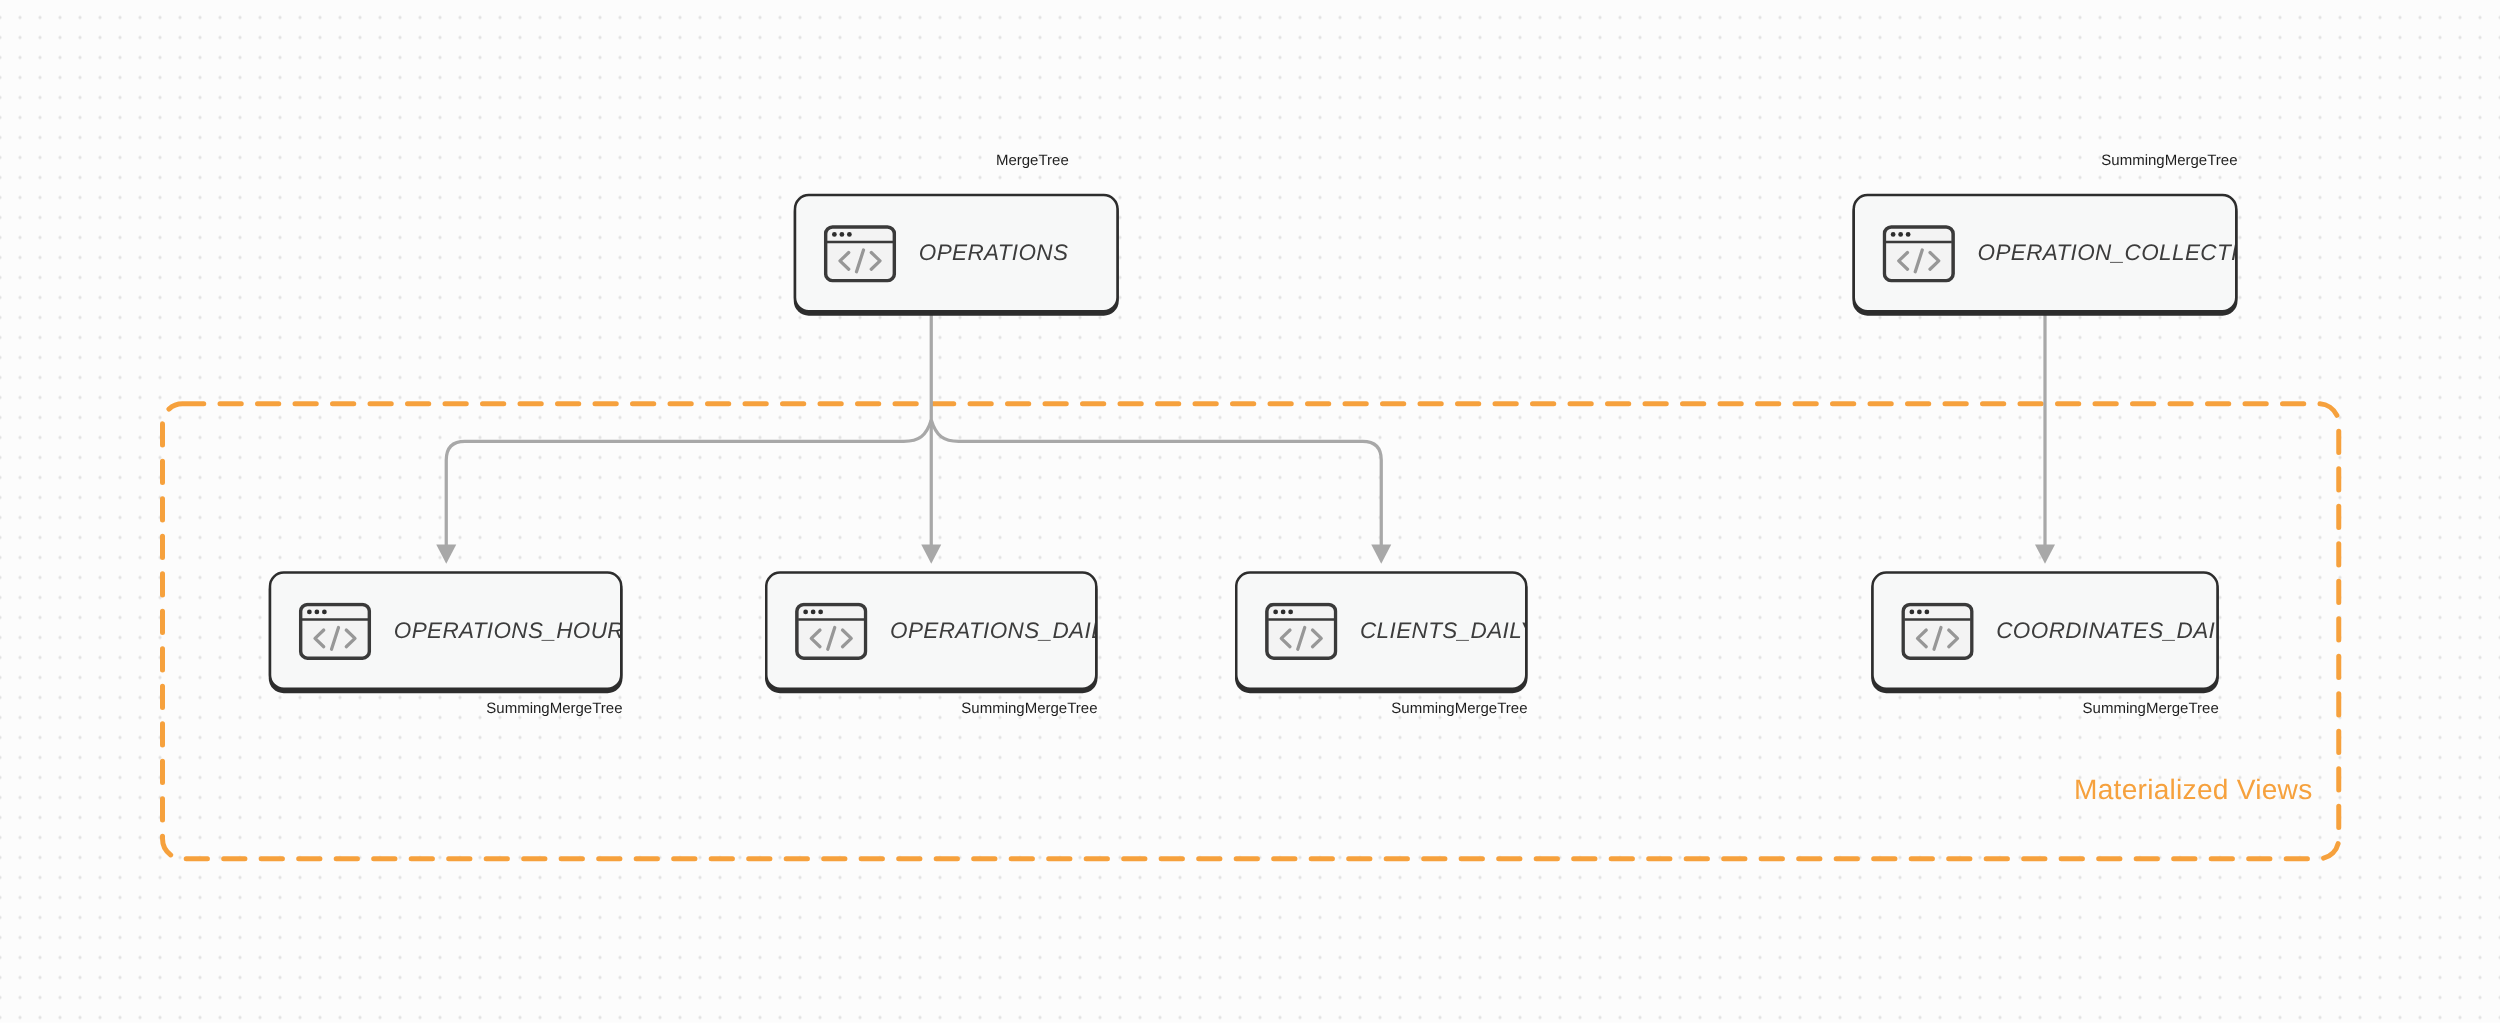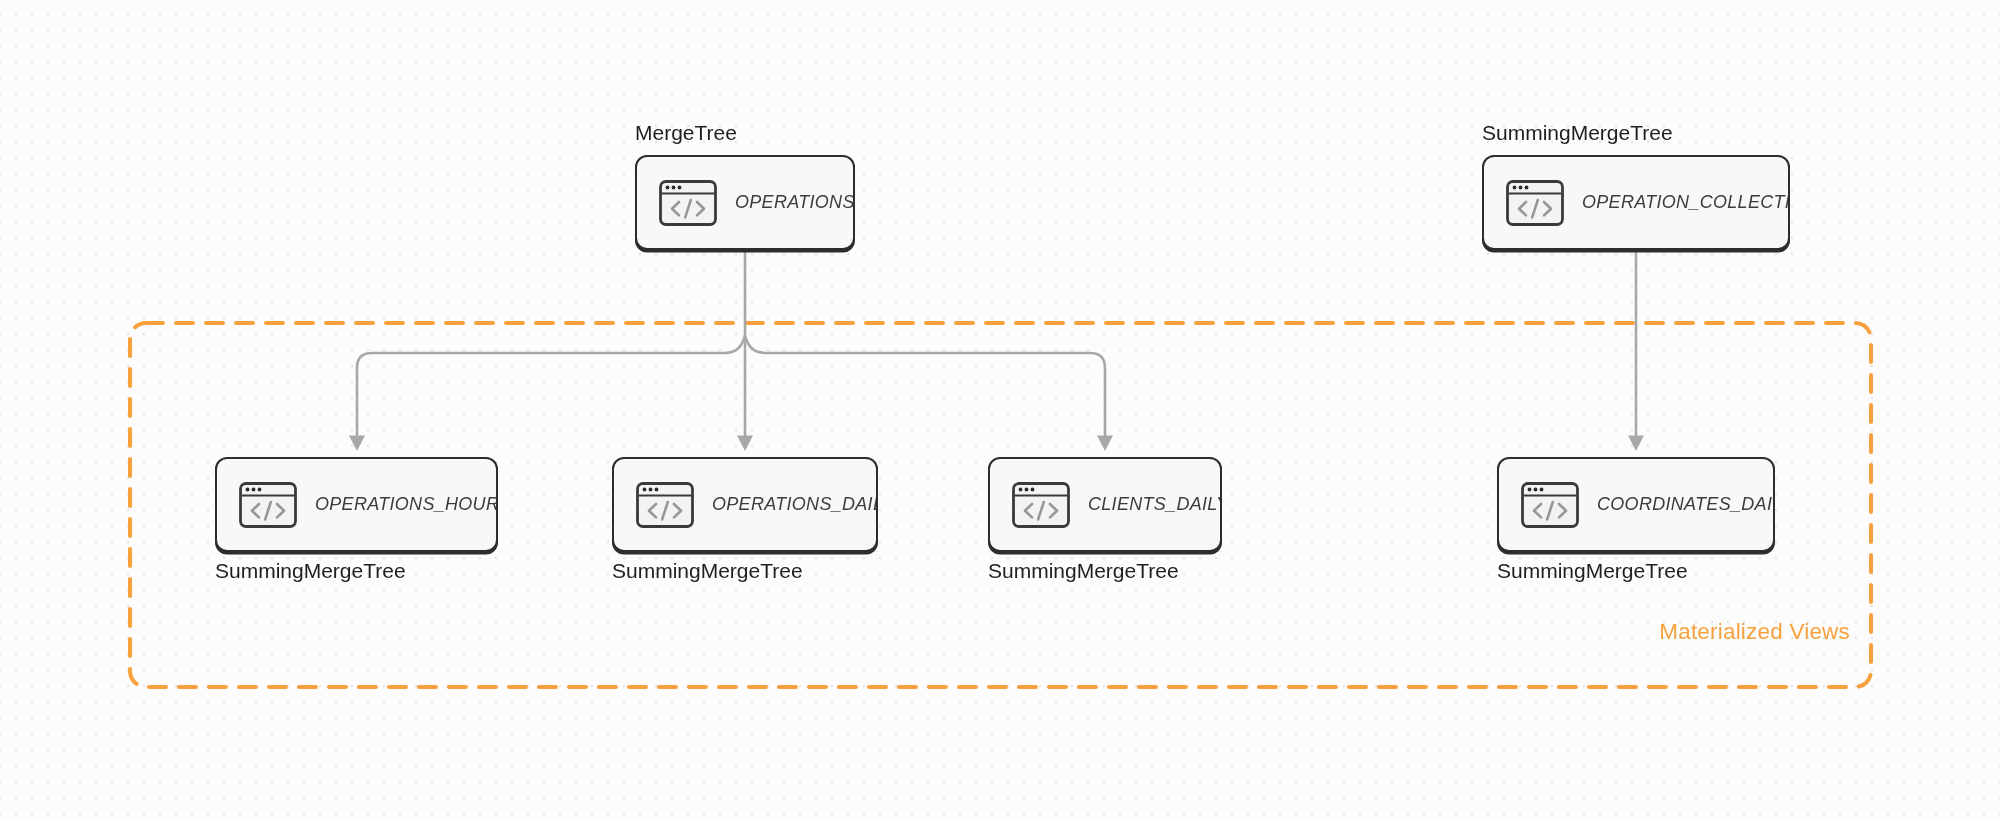--- a/index.html
+++ b/index.html
@@ -37,22 +37,22 @@
   .node-icon{flex:0 0 auto;display:inline-flex;}
   .node-label{
     font-style:italic;
     font-size:18px;
     color:#3c3c3c;
     letter-spacing:0.3px;
     white-space:nowrap;
   }
   .engine-label{
     position:absolute;
-    text-align:left;
-    font-size:21px;
+    text-align:right;
+    font-size:12px;
     color:#1f1f1f;
     z-index:2;
     white-space:nowrap;
   }
   .group-label{
     position:absolute;
     left:1520px;top:619px;width:330px;
     text-align:right;
     font-size:22.5px;
     font-weight:400;
@@ -79,21 +79,21 @@
     <path d="M745 336 C749 349 755 353 767 353 L1090 353 Q1105 353 1105 368 L1105 436" fill="none" stroke="#a8a8a8" stroke-width="2.6"></path>
     <path d="M1105 451 L1097 435.5 L1113 435.5 Z" fill="#a8a8a8"></path>
 
     <path d="M1636 252 L1636 436" fill="none" stroke="#a8a8a8" stroke-width="2.6"></path>
     <path d="M1636 451 L1628 435.5 L1644 435.5 Z" fill="#a8a8a8"></path>
   </svg>
 
   <div class="engine-label" style="left:635px;top:121px;width:220px;">MergeTree</div>
   <div class="engine-label" style="left:1482px;top:121px;width:308px;">SummingMergeTree</div>
 
-  <div class="node" style="left:635px;top:155px;width:220px;">
+  <div class="node" style="left:635px;top:155px;width:260px;">
     <span class="node-icon">
       <svg width="58" height="46" viewBox="0 0 58 46">
         <rect x="1.5" y="1.5" width="55" height="43" rx="5.5" fill="#f3f3f3" stroke="#3a3a3a" stroke-width="2.8"></rect>
         <line x1="2.5" y1="13.5" x2="55.5" y2="13.5" stroke="#3a3a3a" stroke-width="2"></line>
         <circle cx="8.5" cy="7.5" r="1.9" fill="#2d2d2d"></circle>
           <circle cx="14.5" cy="7.5" r="1.9" fill="#2d2d2d"></circle>
           <circle cx="20.5" cy="7.5" r="1.9" fill="#2d2d2d"></circle>
         <path d="M20 22 L13 28.7 L20 35.4" fill="none" stroke="#979797" stroke-width="2.6" stroke-linecap="round" stroke-linejoin="round"></path>
         <path d="M31.8 20 L26.2 37.4" fill="none" stroke="#979797" stroke-width="2.6" stroke-linecap="round"></path>
         <path d="M38 22 L45 28.7 L38 35.4" fill="none" stroke="#979797" stroke-width="2.6" stroke-linecap="round" stroke-linejoin="round"></path>

